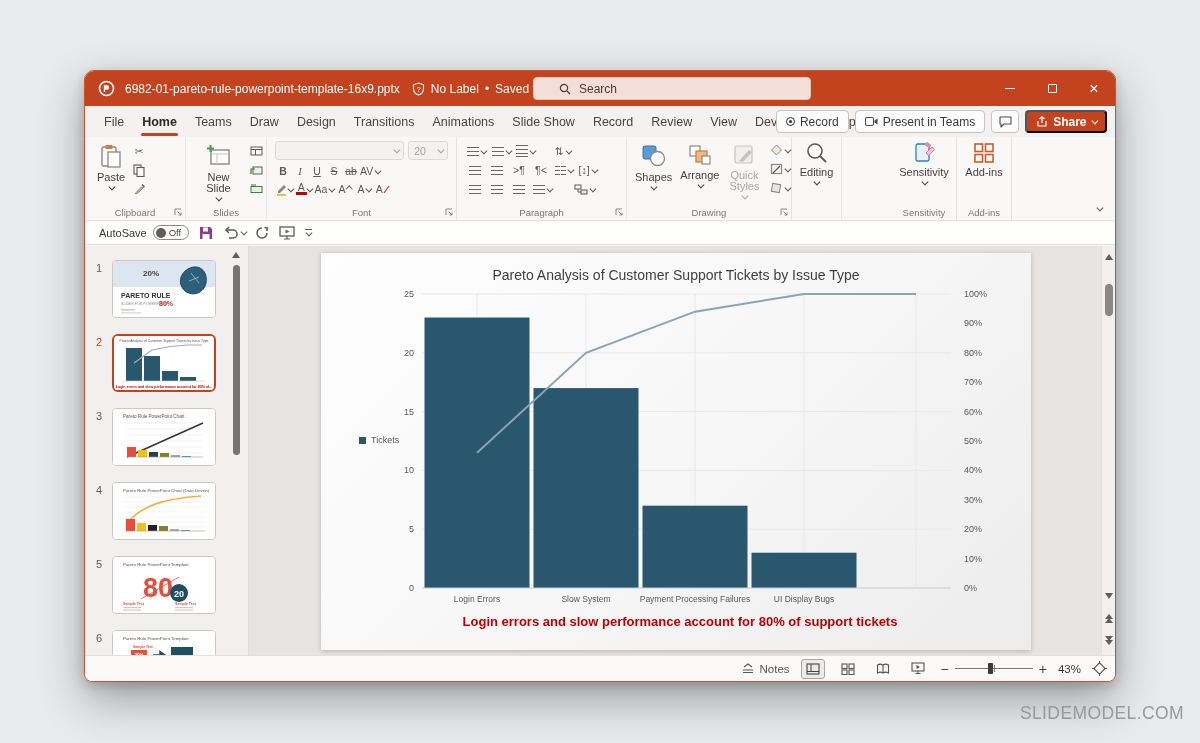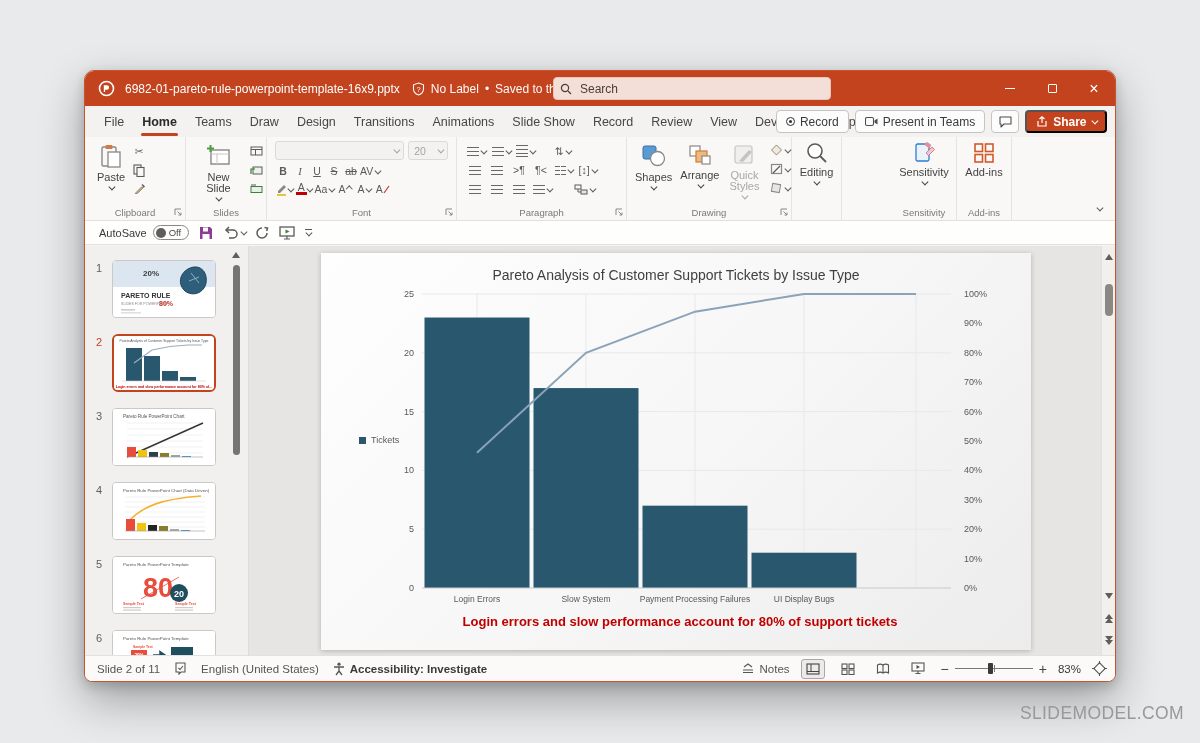--- a/index.html
+++ b/index.html
@@ -9,21 +9,21 @@
   
   .window { position:absolute; left:84px; top:70px; width:1032px; height:612px;
     border-radius:10px 10px 8px 8px; background:#F7F5F4; border:1px solid #C8532E;
     box-shadow:0 18px 45px rgba(0,0,0,.32), 0 4px 12px rgba(0,0,0,.18); overflow:hidden; }
 
   
   .titlebar { position:absolute; left:0; top:0; right:0; height:35px; background:#C2431D; display:flex; align-items:center; color:#fff; }
   .titlebar .appicon { margin:0 10px 0 13px; }
   .doc-title { font-size:12px; white-space:nowrap; }
   .label-cluster { display:flex; align-items:center; gap:6px; margin-left:12px; font-size:12px; opacity:.97; white-space:nowrap; }
-  .searchbox { position:absolute; left:468px; top:6px; width:278px; height:23px; background:#F3DFD8; border:1px solid #E5C4B9; border-radius:4px; display:flex; align-items:center; gap:8px; padding:0 6px; color:#4a3c37; font-size:12px; }
+  .searchbox { position:absolute; left:448px; top:6px; width:278px; height:23px; background:#F3DFD8; border:1px solid #E5C4B9; border-radius:4px; display:flex; align-items:center; gap:8px; padding:0 25px; color:#4a3c37; font-size:12px; }
   .winbtns { position:absolute; right:0; top:0; height:35px; display:flex; }
   .winbtn { width:42px; height:35px; display:flex; align-items:center; justify-content:center; color:#fff; font-size:14px; }
   .glyph-min { width:10px; height:1.4px; background:#fff; display:inline-block; }
   .glyph-max { width:9px; height:9px; border:1.2px solid #fff; display:inline-block; border-radius:1px; }
 
   
   .menubar { position:absolute; left:0; top:35px; right:0; height:31px; background:#F4F2F1; display:flex; align-items:center; }
   .tabs { display:flex; align-items:center; margin-left:10px; }
   .tab { padding:0 9px; font-size:12.5px; color:#484644; height:31px; display:flex; align-items:center; position:relative; white-space:nowrap; }
   .tab.active { color:#2b2a29; font-weight:700; }
@@ -708,35 +708,20 @@
           <div class="arrow-up" style="border-bottom-width:5px;margin-top:-1px;"></div>
       </div>
       <div style="position:absolute;bottom:12px;left:3px;">
         <div class="arrow-dn" style="border-top-width:5px;"></div>
           <div class="arrow-dn" style="border-top-width:5px;margin-top:-1px;"></div>
       </div>
     </div>
   </div>
 
   <div class="statusbar">
-    <div class="sb-left">
-      <span>Slide 2 of 11</span>
-      <svg width="13" height="13" viewBox="0 0 13 13">
-          <path d="M2 1h9v9H7l-2 2v-2H2z" fill="none" stroke="#555" stroke-width="1.1"></path>
-          <path d="M4.5 6l1.5 1.5L9 4" fill="none" stroke="#555" stroke-width="1.1"></path>
-        </svg>
-      <span>English (United States)</span>
-      <span style="display:flex;align-items:center;gap:5px;">
-        <svg width="12" height="14" viewBox="0 0 12 14">
-            <circle cx="6" cy="2.2" r="1.6" fill="#555"></circle>
-            <path d="M1 5h10M6 5v4M6 9l-3 4M6 9l3 4" stroke="#555" stroke-width="1.3" fill="none"></path>
-          </svg>
-        <span style="font-weight:700;color:#3b3a39;">Accessibility: Investigate</span>
-      </span>
-    </div>
     <div class="sb-right">
       <span style="display:flex;align-items:center;gap:5px;">
         <svg width="14" height="12" viewBox="0 0 14 12">
             <path d="M3 4l4-3 4 3" fill="none" stroke="#555" stroke-width="1.1"></path>
             <path d="M2 7h10M2 9.5h10" stroke="#555" stroke-width="1.1"></path>
           </svg>
         <span>Notes</span>
       </span>
       <span class="viewico active">
         <svg width="14" height="12" viewBox="0 0 14 12">
@@ -766,21 +751,21 @@
           </svg>
       </span>
       <span class="slider">
         <span style="font-size:14px;">−</span>
         <span class="track">
             <span class="tick"></span>
             <span class="th"></span>
           </span>
         <span style="font-size:14px;">+</span>
       </span>
-      <span style="color:#3b3a39;">83%</span>
+      <span style="color:#3b3a39;">43%</span>
       <svg width="15" height="15" viewBox="0 0 15 15">
           <rect x="3.5" y="3.5" width="8" height="8" fill="none" stroke="#555" stroke-width="1.1" transform="rotate(45 7.5 7.5)"></rect>
           <path d="M7.5 0v3M7.5 12v3M0 7.5h3M12 7.5h3" stroke="#555" stroke-width="1.1"></path>
         </svg>
     </div>
   </div>
 
 </div>
 
 <div class="watermark">SLIDEMODEL.COM</div>

